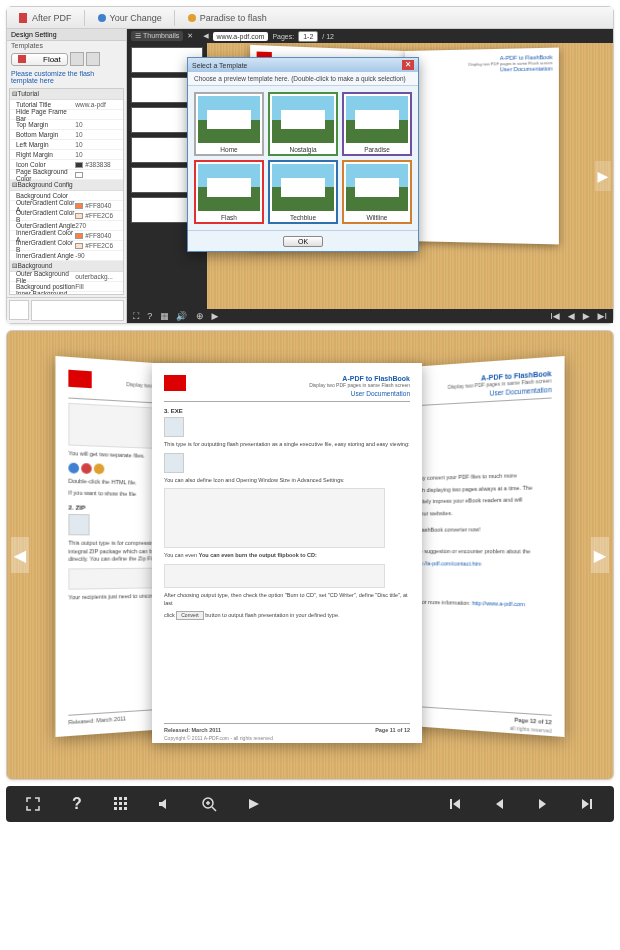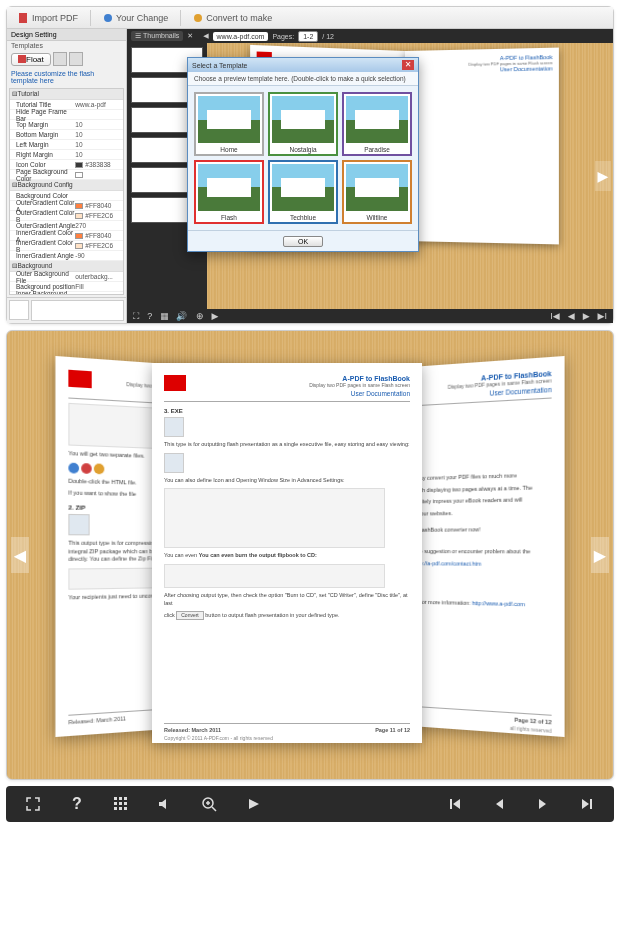--- a/index.html
+++ b/index.html
@@ -13,21 +13,21 @@
 .toolbar-btn { display: flex; align-items: center; padding: 2px 8px; font-size: 9px; color: #555; cursor: pointer; }
 .toolbar-btn svg { margin-right: 3px; }
 .vsep { width: 1px; height: 16px; background: #ccc; margin: 0 4px; }
 
 .top-body { flex: 1; display: flex; overflow: hidden; }
 
 
 .sidebar { width: 120px; background: #f0f0f0; border-right: 1px solid #ccc; display: flex; flex-direction: column; font-size: 7px; }
 .sb-tab { background: #e0e0e0; border-bottom: 1px solid #ccc; padding: 2px 4px; }
 .sb-row { display: flex; align-items: center; padding: 2px 4px; gap: 2px; }
-.sb-flash-btn { background: linear-gradient(#fff,#eee); border: 1px solid #aaa; border-radius: 3px; padding: 1px 6px; font-size: 8px; display: flex; align-items: center; gap: 0; }
+.sb-flash-btn { background: linear-gradient(#fff,#eee); border: 1px solid #aaa; border-radius: 3px; padding: 1px 6px; font-size: 8px; display: flex; align-items: center; gap: 17px; }
 .sb-icon { width: 14px; height: 14px; background: #ddd; border: 1px solid #aaa; }
 .sb-customize { color: #1a5cb0; padding: 2px 4px; font-size: 7px; }
 
 .prop-grid { flex: 1; overflow-y: auto; background: #fff; border: 1px solid #ccc; margin: 2px; }
 .prop-group { background: #e8e8e8; padding: 1px 2px; font-size: 6.5px; color: #333; border-bottom: 1px solid #ddd; }
 .prop-row { display: flex; padding: 0 2px; font-size: 6.5px; border-bottom: 1px solid #f0f0f0; height: 10px; align-items: center; }
 .prop-key { flex: 1.3; color: #333; padding-left: 4px; }
 .prop-val { flex: 1; color: #555; }
 .color-swatch { width: 8px; height: 6px; display: inline-block; border: 1px solid #999; vertical-align: middle; margin-right: 2px; }
 
@@ -114,35 +114,35 @@
 </style>
 </head>
 <body>
 
 <div class="panel top-panel">
   <div class="toolbar">
     <div class="toolbar-btn">
       <svg width="10" height="10">
           <rect width="8" height="10" fill="#d04040"></rect>
         </svg>
-      <span>Import PDF</span>
+      <span>After PDF</span>
     </div>
     <div class="vsep"></div>
     <div class="toolbar-btn">
       <svg width="10" height="10">
           <circle cx="5" cy="5" r="4" fill="#4080d0"></circle>
         </svg>
       <span>Your Change</span>
     </div>
     <div class="vsep"></div>
     <div class="toolbar-btn">
       <svg width="10" height="10">
           <circle cx="5" cy="5" r="4" fill="#e0a030"></circle>
         </svg>
-      <span>Convert to make</span>
+      <span>Paradise to flash</span>
     </div>
   </div>
 
   <div class="top-body">
 
     <div class="sidebar">
       <div class="sb-tab">Design Setting</div>
       <div style="font-size:7px;padding:1px 4px;color:#555">Templates</div>
       <div class="sb-row">
         <div class="sb-flash-btn">

